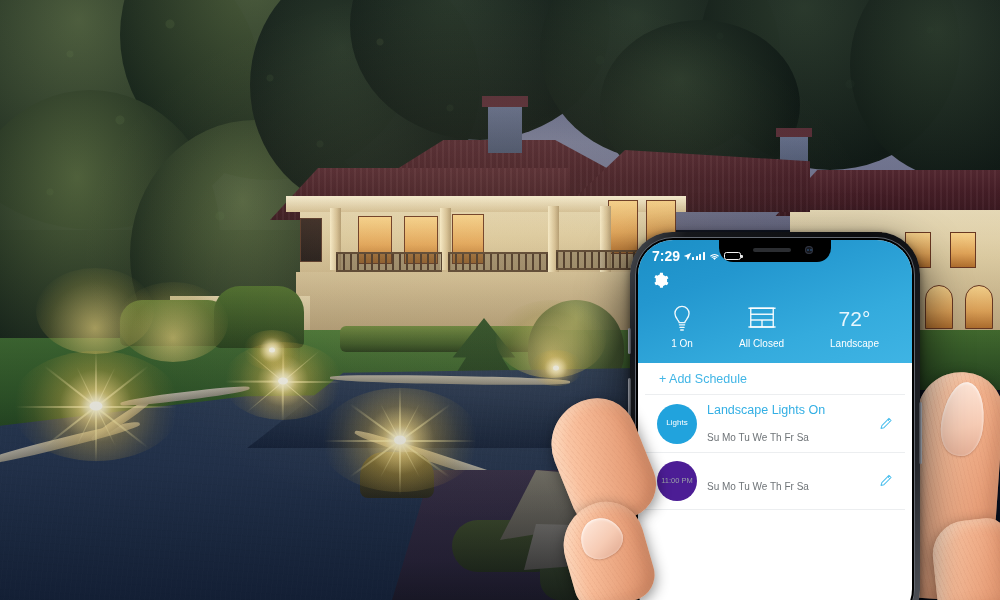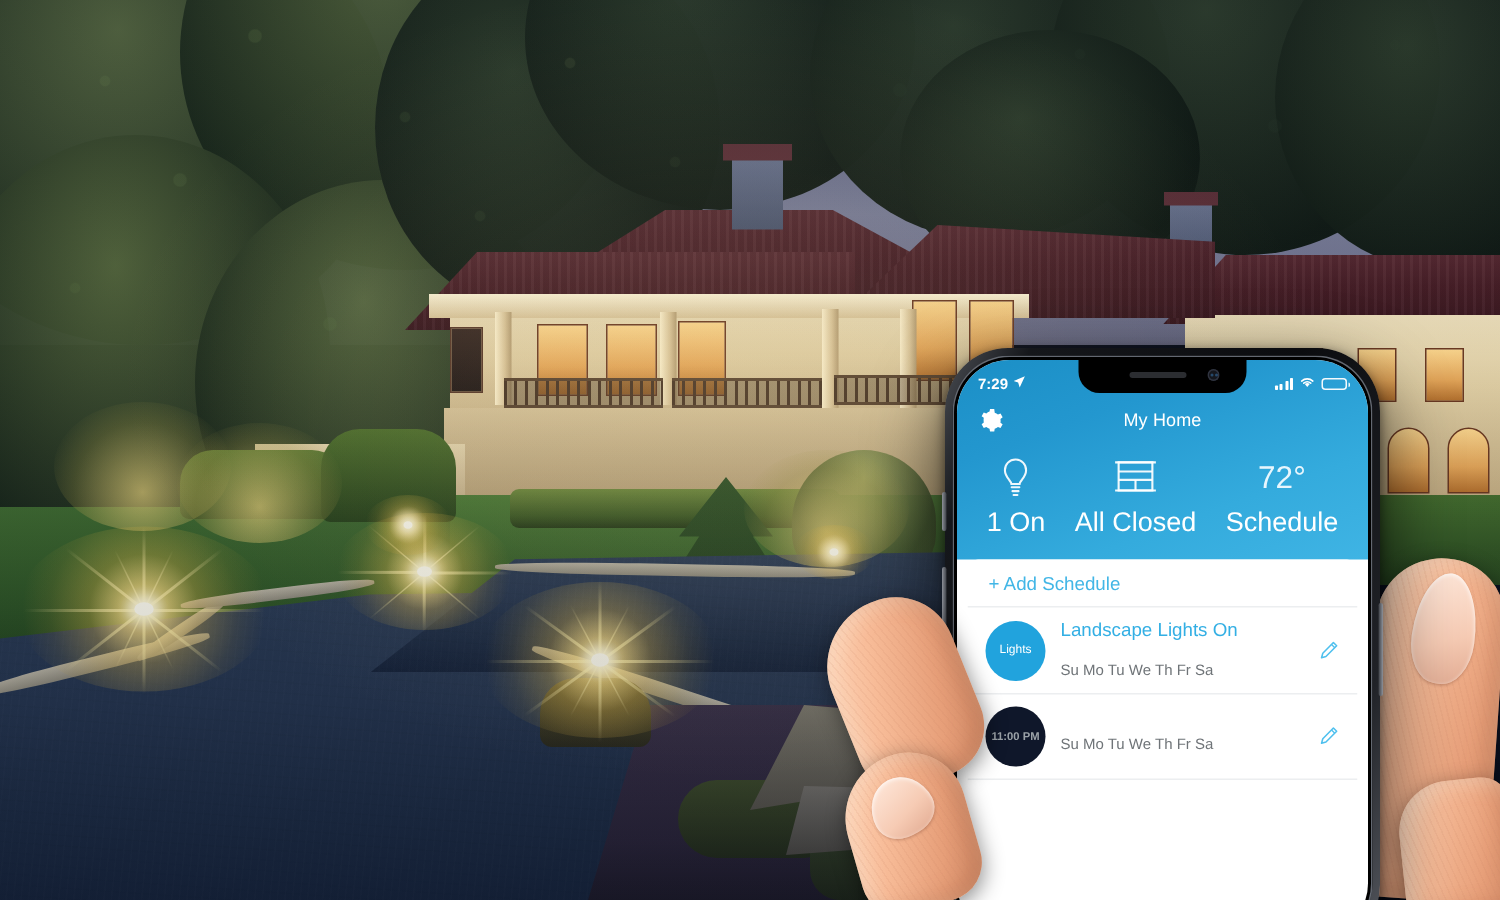--- a/index.html
+++ b/index.html
@@ -197,22 +197,22 @@
   .frontCam{
     position:absolute; right:18px; top:6px; width:8px; height:8px;
     border-radius:50%; background:#15171d;
     box-shadow: inset 0 0 0 1px #303440;
   }
   .camDot{ position:absolute; left:1.5px; top:2.5px; width:2px;height:2px;border-radius:50%;background:#27496b;}
   .camDot2{ position:absolute; right:1.5px; top:2.5px; width:2px;height:2px;border-radius:50%;background:#27496b;}
 
   .statusBar{
     position:relative; height:20px; display:flex; align-items:center;
-    justify-content:space-between; padding:0 14px; color:#fff;
-    font-size:10px; font-weight:bold; z-index:6;
+    justify-content:flex-start; padding:0 14px; color:#fff;
+    font-size:14px; font-weight:bold; z-index:6;
   }
   .statusLeft{ display:flex; align-items:center; gap:3px; }
   .statusRight{ display:flex; align-items:center; gap:4px; }
   .locArrow{ display:inline-block; }
   .bars{ display:flex; align-items:flex-end; gap:1.5px; height:8px; }
   .bars i{ display:block; width:2px; background:#fff; border-radius:.5px; }
   .bars i:nth-child(1){height:3px} .bars i:nth-child(2){height:4.5px}
   .bars i:nth-child(3){height:6px} .bars i:nth-child(4){height:8px}
   .battery{
     width:17px; height:8.5px; border:1px solid rgba(255,255,255,.95);
@@ -233,21 +233,21 @@
     position:absolute; left:0; right:0; text-align:center;
     color:#fff; font-size:12px; letter-spacing:.1px;
   }
 
   .summaryRow{
     display:flex; align-items:flex-end; justify-content:space-around;
     padding:8px 10px 14px 10px;
   }
   .summaryItem{ display:flex; flex-direction:column; align-items:center; gap:4px; }
   .summaryIcon{ height:32px; display:flex; align-items:flex-end; justify-content:center; }
-  .summaryLabel{ color:#fff; font-size:18px; white-space:nowrap;text-align:right; }
+  .summaryLabel{ color:#fff; font-size:10px; white-space:nowrap;text-align:right; }
   .tempVal{ color:#e8f6fd; font-size:21px; line-height:30px; font-weight:300; }
 
   
   .card{
     position:relative; margin:0 7px; background:#fff;
     border-top-left-radius:7px; border-top-right-radius:7px;
     min-height:186px; overflow:hidden;
   }
   .tabs{ display:flex; border-bottom:1px solid #e3e6e9; }
   .tab{
@@ -266,21 +266,21 @@
   .schedRow{
     display:flex; align-items:center; gap:10px;
     padding:8px 12px 8px 12px; border-bottom:1px solid #eceef0;
   }
   .badge{
     width:40px; height:40px; border-radius:50%; flex:0 0 auto;
     display:flex; align-items:center; justify-content:center;
     font-size:8px; text-align:center; line-height:1.05;
   }
   .badge.blue{ background:#21a3dd; color:#fff; }
-  .badge.gray{ background:#0f172a; color:#9aa1a7; font-size:7.5px;font-weight:bold; }
+  .badge.gray{ background:#4c1d95; color:#9aa1a7; font-size:7.5px; }
   .schedText{ flex:1 1 auto; min-width:0; }
   .schedName{ color:#33afe4; font-size:12.5px; line-height:1.25; }
   .schedDays{ color:#6f7478; font-size:10px; line-height:1.35; margin-top:12px; }
   .pencil{ flex:0 0 auto; width:14px; height:14px; }
 </style>
 </head>
 <body>
 
 <div class="scene">
 
@@ -513,21 +513,20 @@
               <span class="battery"><span class="battFill"></span></span>
             </div>
           </div>
 
           <div class="titleRow">
             <span class="gear">
               <svg width="17" height="17" viewBox="0 0 24 24" aria-hidden="true">
                 <path fill="#ffffff" d="M12 8.2a3.8 3.8 0 1 0 0 7.6 3.8 3.8 0 0 0 0-7.6zm9.3 3.8c0-.6-.05-1.2-.15-1.76l2.05-1.53-2-3.46-2.42.92a9.4 9.4 0 0 0-3.04-1.76L15.3.9h-4l-.44 2.5a9.4 9.4 0 0 0-3.05 1.77L5.4 4.25l-2 3.46 2.05 1.53A9.8 9.8 0 0 0 5.3 12c0 .6.05 1.2.15 1.76L3.4 15.3l2 3.46 2.42-.92a9.4 9.4 0 0 0 3.05 1.76l.43 2.5h4l.44-2.5a9.4 9.4 0 0 0 3.04-1.76l2.42.92 2-3.46-2.05-1.53c.1-.57.15-1.16.15-1.77z"></path>
               </svg>
             </span>
-            <span class="appTitle">My Home</span>
           </div>
 
           <div class="summaryRow">
 
             <div class="summaryItem">
               <span class="summaryIcon">
                 <svg width="22" height="30" viewBox="0 0 24 32" aria-hidden="true">
                   <path d="M12 2.2C7.6 2.2 4.3 5.6 4.3 10c0 3 1.6 5.1 3 6.9.9 1.1 1.6 2 1.7 3.1h6c.1-1.1.8-2 1.7-3.1 1.4-1.8 3-3.9 3-6.9 0-4.4-3.3-7.8-7.7-7.8z" fill="none" stroke="rgba(255,255,255,.92)" stroke-width="1.5"></path>
                   <path d="M9.2 22.4h5.6M9.8 25.2h4.4M10.6 28h2.8" stroke="rgba(255,255,255,.92)" stroke-width="1.5" stroke-linecap="round"></path>
                 </svg>
@@ -548,21 +547,21 @@
                   </g>
                 </svg>
               </span>
               <span class="summaryLabel">All Closed</span>
             </div>
 
             <div class="summaryItem">
               <span class="summaryIcon">
                 <span class="tempVal">72°</span>
               </span>
-              <span class="summaryLabel">Schedule</span>
+              <span class="summaryLabel">Landscape</span>
             </div>
 
           </div>
         </div>
 
         <div class="card">
 
 
           <div class="addRow">+ Add Schedule</div>
 

